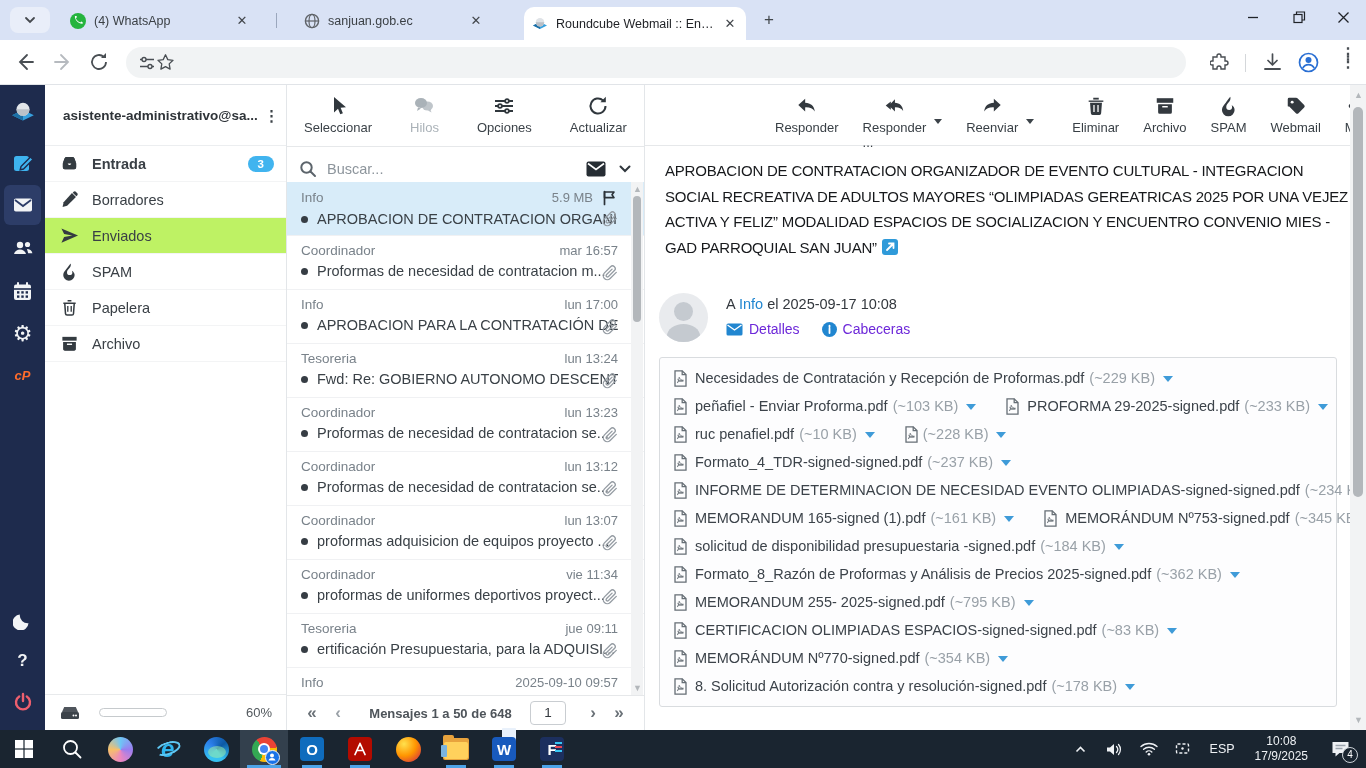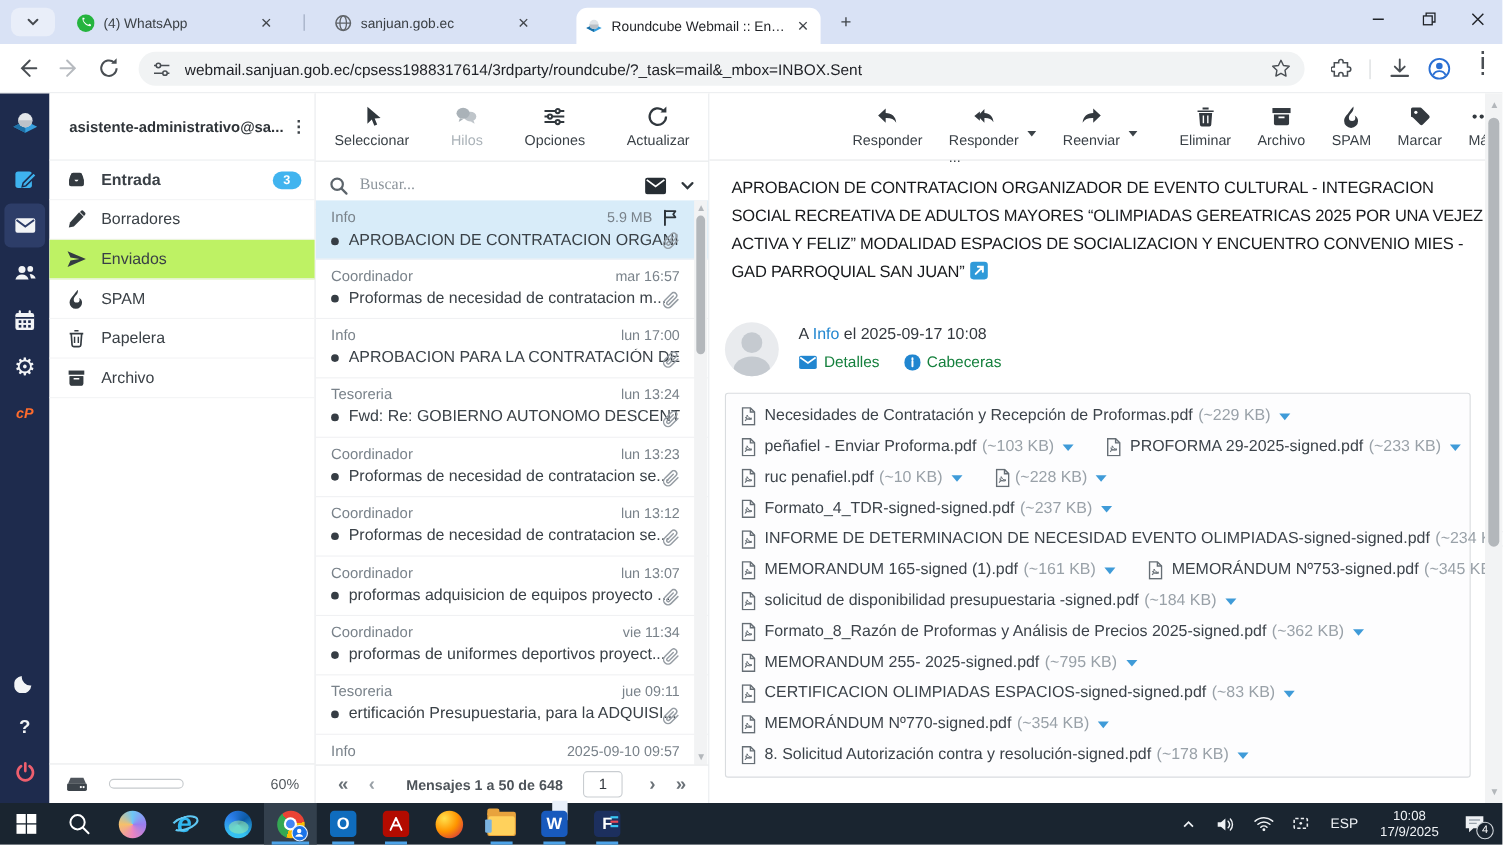--- a/index.html
+++ b/index.html
@@ -50,21 +50,21 @@
   .qbar { width:68px; height:9px; border:1px solid #c6cacd; border-radius:5px; margin-left:18px; overflow:hidden; background:#fff; }
   .qfill { height:100%; width:60%; background:#74b9ea; border-radius:4px; }
   .qpct { margin-left:auto; font-size:13px; color:#53595e; }
 
   
   .mlist { position:absolute; left:287px; top:0; width:358px; height:645px; border-right:1px solid #e3e6e9; background:#fff; }
   .ltoolbar { height:61px; display:flex; align-items:flex-start; justify-content:center; gap:38px; padding-top:10px; }
   .tbtn { display:flex; flex-direction:column; align-items:center; gap:3px; color:#3b4248; font-size:13px; }
   .tbtn .ic { width:22px; height:22px; }
   .tbtn.dis { color:#aab2b8; }
-  .searchrow { height:45px; border-top:1px solid #e6e8ea; border-bottom:1px solid #e6e8ea; display:flex; align-items:center; padding:0 12px;font-family:Liberation Serif, serif; }
+  .searchrow { height:45px; border-top:1px solid #e6e8ea; border-bottom:1px solid #e6e8ea; display:flex; align-items:center; padding:0 12px; }
   .searchrow input { border:0; outline:0; font-size:14.5px; color:#3c4247; flex:1; margin-left:10px; font-family:inherit; background:transparent; }
   .searchrow input::placeholder { color:#8d959c; }
   .rows { position:absolute; left:0; top:97px; width:357px; height:513px; overflow:hidden; }
   .mrow { height:54px; padding:7px 26px 0 14px; border-bottom:1px solid #f0f1f3; position:relative; }
   .mrow.sel { background:#d8ecf9; }
   .mrow-top { display:flex; align-items:center; font-size:13.5px; color:#79828a; }
   .mrow-top .mdate { margin-left:auto; font-size:13px; }
   .mrow-sub { display:flex; align-items:center; margin-top:5px; }
   .dot { width:7px; height:7px; border-radius:50%; background:#363d44; margin-right:9px; flex:0 0 7px; }
   .msubj { font-size:14.5px; color:#3a4147; white-space:nowrap; overflow:hidden; flex:1; }
@@ -87,21 +87,21 @@
   .subject { position:absolute; left:20px; top:73px; width:692px; font-size:15px; line-height:25.5px; font-weight:normal; color:#17191c; letter-spacing:-0.2px; }
   .extlink { display:inline-block; width:16px; height:16px; background:#2f9ad9; border-radius:3px; vertical-align:-2px; margin-left:5px; }
   .sender { position:absolute; left:14px; top:208px; display:flex; }
   .avatar { width:49px; height:49px; border-radius:50%; background:#e9ebee; overflow:hidden; position:relative; }
   .avatar .hd { position:absolute; left:15px; top:9px; width:19px; height:19px; border-radius:50%; background:#c5cad0; }
   .avatar .bd { position:absolute; left:8px; top:31px; width:33px; height:24px; border-radius:50%; background:#c5cad0; }
   .sinfo { margin-left:18px; padding-top:3px; }
   .fromline { font-size:14.5px; color:#33383e; }
   .fromline .lnk { color:#2186d0; }
   .metarow { display:flex; gap:22px; margin-top:9px; align-items:center; }
-  .mlink { display:flex; align-items:center; gap:6px; color:#15803d; font-size:14px; }
+  .mlink { display:flex; align-items:center; gap:6px; color:#6d28d9; font-size:14px; }
   .attbox { position:absolute; left:14px; top:272px; width:678px; border:1px solid #d9dcdf; border-radius:3px; background:#fdfdfe; padding:6px 0; }
   .arow { height:28px; display:flex; align-items:center; padding:0 14px; gap:30px; }
   .afile { display:flex; align-items:center; white-space:nowrap; }
   .aname { font-size:14.5px; color:#3c434a; margin-left:8px; }
   .asize { font-size:14.5px; color:#99a1a8; margin-left:5px; }
   .acaret { width:0; height:0; border-left:5px solid transparent; border-right:5px solid transparent; border-top:6px solid #3f9bd8; margin-left:8px; margin-top:2px; }
   .vscroll { position:absolute; right:0; top:0; width:16px; height:645px; background:#f2f3f4; }
   .vthumb { position:absolute; left:3px; top:22px; width:10px; height:390px; background:#b3b7bb; border-radius:5px; }
 
   
@@ -191,21 +191,20 @@
       <path d="M18 2v5h-5z" fill="currentColor"></path>
     </svg>
 
   <div class="omni">
     <svg width="18" height="18" viewBox="0 0 18 18">
         <circle cx="6" cy="5.5" r="2" fill="none" stroke="#494e53" stroke-width="1.4"></circle>
         <path d="M8 5.5h8M2 5.5h2" stroke="#494e53" stroke-width="1.4"></path>
         <circle cx="12" cy="12.5" r="2" fill="none" stroke="#494e53" stroke-width="1.4"></circle>
         <path d="M2 12.5h8M14 12.5h2" stroke="#494e53" stroke-width="1.4"></path>
       </svg>
-    <span class="url">webmail.sanjuan.gob.ec/cpsess1988317614/3rdparty/roundcube/?_task=mail&amp;_mbox=INBOX.Sent</span>
     <svg width="19" height="19" viewBox="0 0 19 19">
         <path d="M9.5 1.8l2.3 4.8 5.2.7-3.8 3.6.9 5.2-4.6-2.5-4.6 2.5.9-5.2L2 7.3l5.2-.7z" fill="none" stroke="#494e53" stroke-width="1.3" stroke-linejoin="round"></path>
       </svg>
   </div>
 
   <svg class="toolic" style="left:1210px;" viewBox="0 0 21 21">
       <path d="M9 2a2 2 0 0 1 2 2v1h4v4h1a2 2 0 1 1 0 4h-1v4h-4v-1a2 2 0 1 0-4 0v1H3v-4H2a2 2 0 1 1 0-4h1V5h4V4a2 2 0 0 1 2-2z" fill="none" stroke="#494e53" stroke-width="1.4"></path>
     </svg>
   <div class="abs" style="left:1245px; top:14px; width:1px; height:18px; background:#d4d7da;"></div>
   <svg class="toolic" style="left:1262px;" viewBox="0 0 21 21">
@@ -607,21 +606,21 @@
         <svg class="ic" viewBox="0 0 24 24" fill="#33393f">
             <path d="M13.4 2s1 2.8-1.2 5.4C10.5 9.5 9 10.8 9 13.2a3.2 3.2 0 0 0 6.4 0c0-1.2-.6-2.2-.6-2.2 2 1.2 3.3 3.2 3.3 5.3a6.9 6.9 0 1 1-13.8 0c0-3.7 2.5-5.5 4.2-7.9C10.3 6 13.4 2 13.4 2z"></path>
           </svg>
         <span>SPAM</span>
       </div>
       <div class="vtb">
         <svg class="ic" viewBox="0 0 24 24" fill="#33393f">
             <path d="M3 12.2V4.5A1.5 1.5 0 0 1 4.5 3h7.7a2 2 0 0 1 1.4.6l7.3 7.3a2 2 0 0 1 0 2.8l-6.2 6.2a2 2 0 0 1-2.8 0l-7.3-7.3A2 2 0 0 1 3 12.2z"></path>
             <circle cx="7.8" cy="7.8" r="1.6" fill="#fff"></circle>
           </svg>
-        <span>Marcar</span>
+        <span>Webmail</span>
       </div>
       <div class="vtb">
         <svg class="ic" viewBox="0 0 24 24" fill="#33393f">
             <circle cx="5" cy="12" r="2.1"></circle>
             <circle cx="12" cy="12" r="2.1"></circle>
             <circle cx="19" cy="12" r="2.1"></circle>
           </svg>
         <span>Más</span>
       </div>
     </div>

